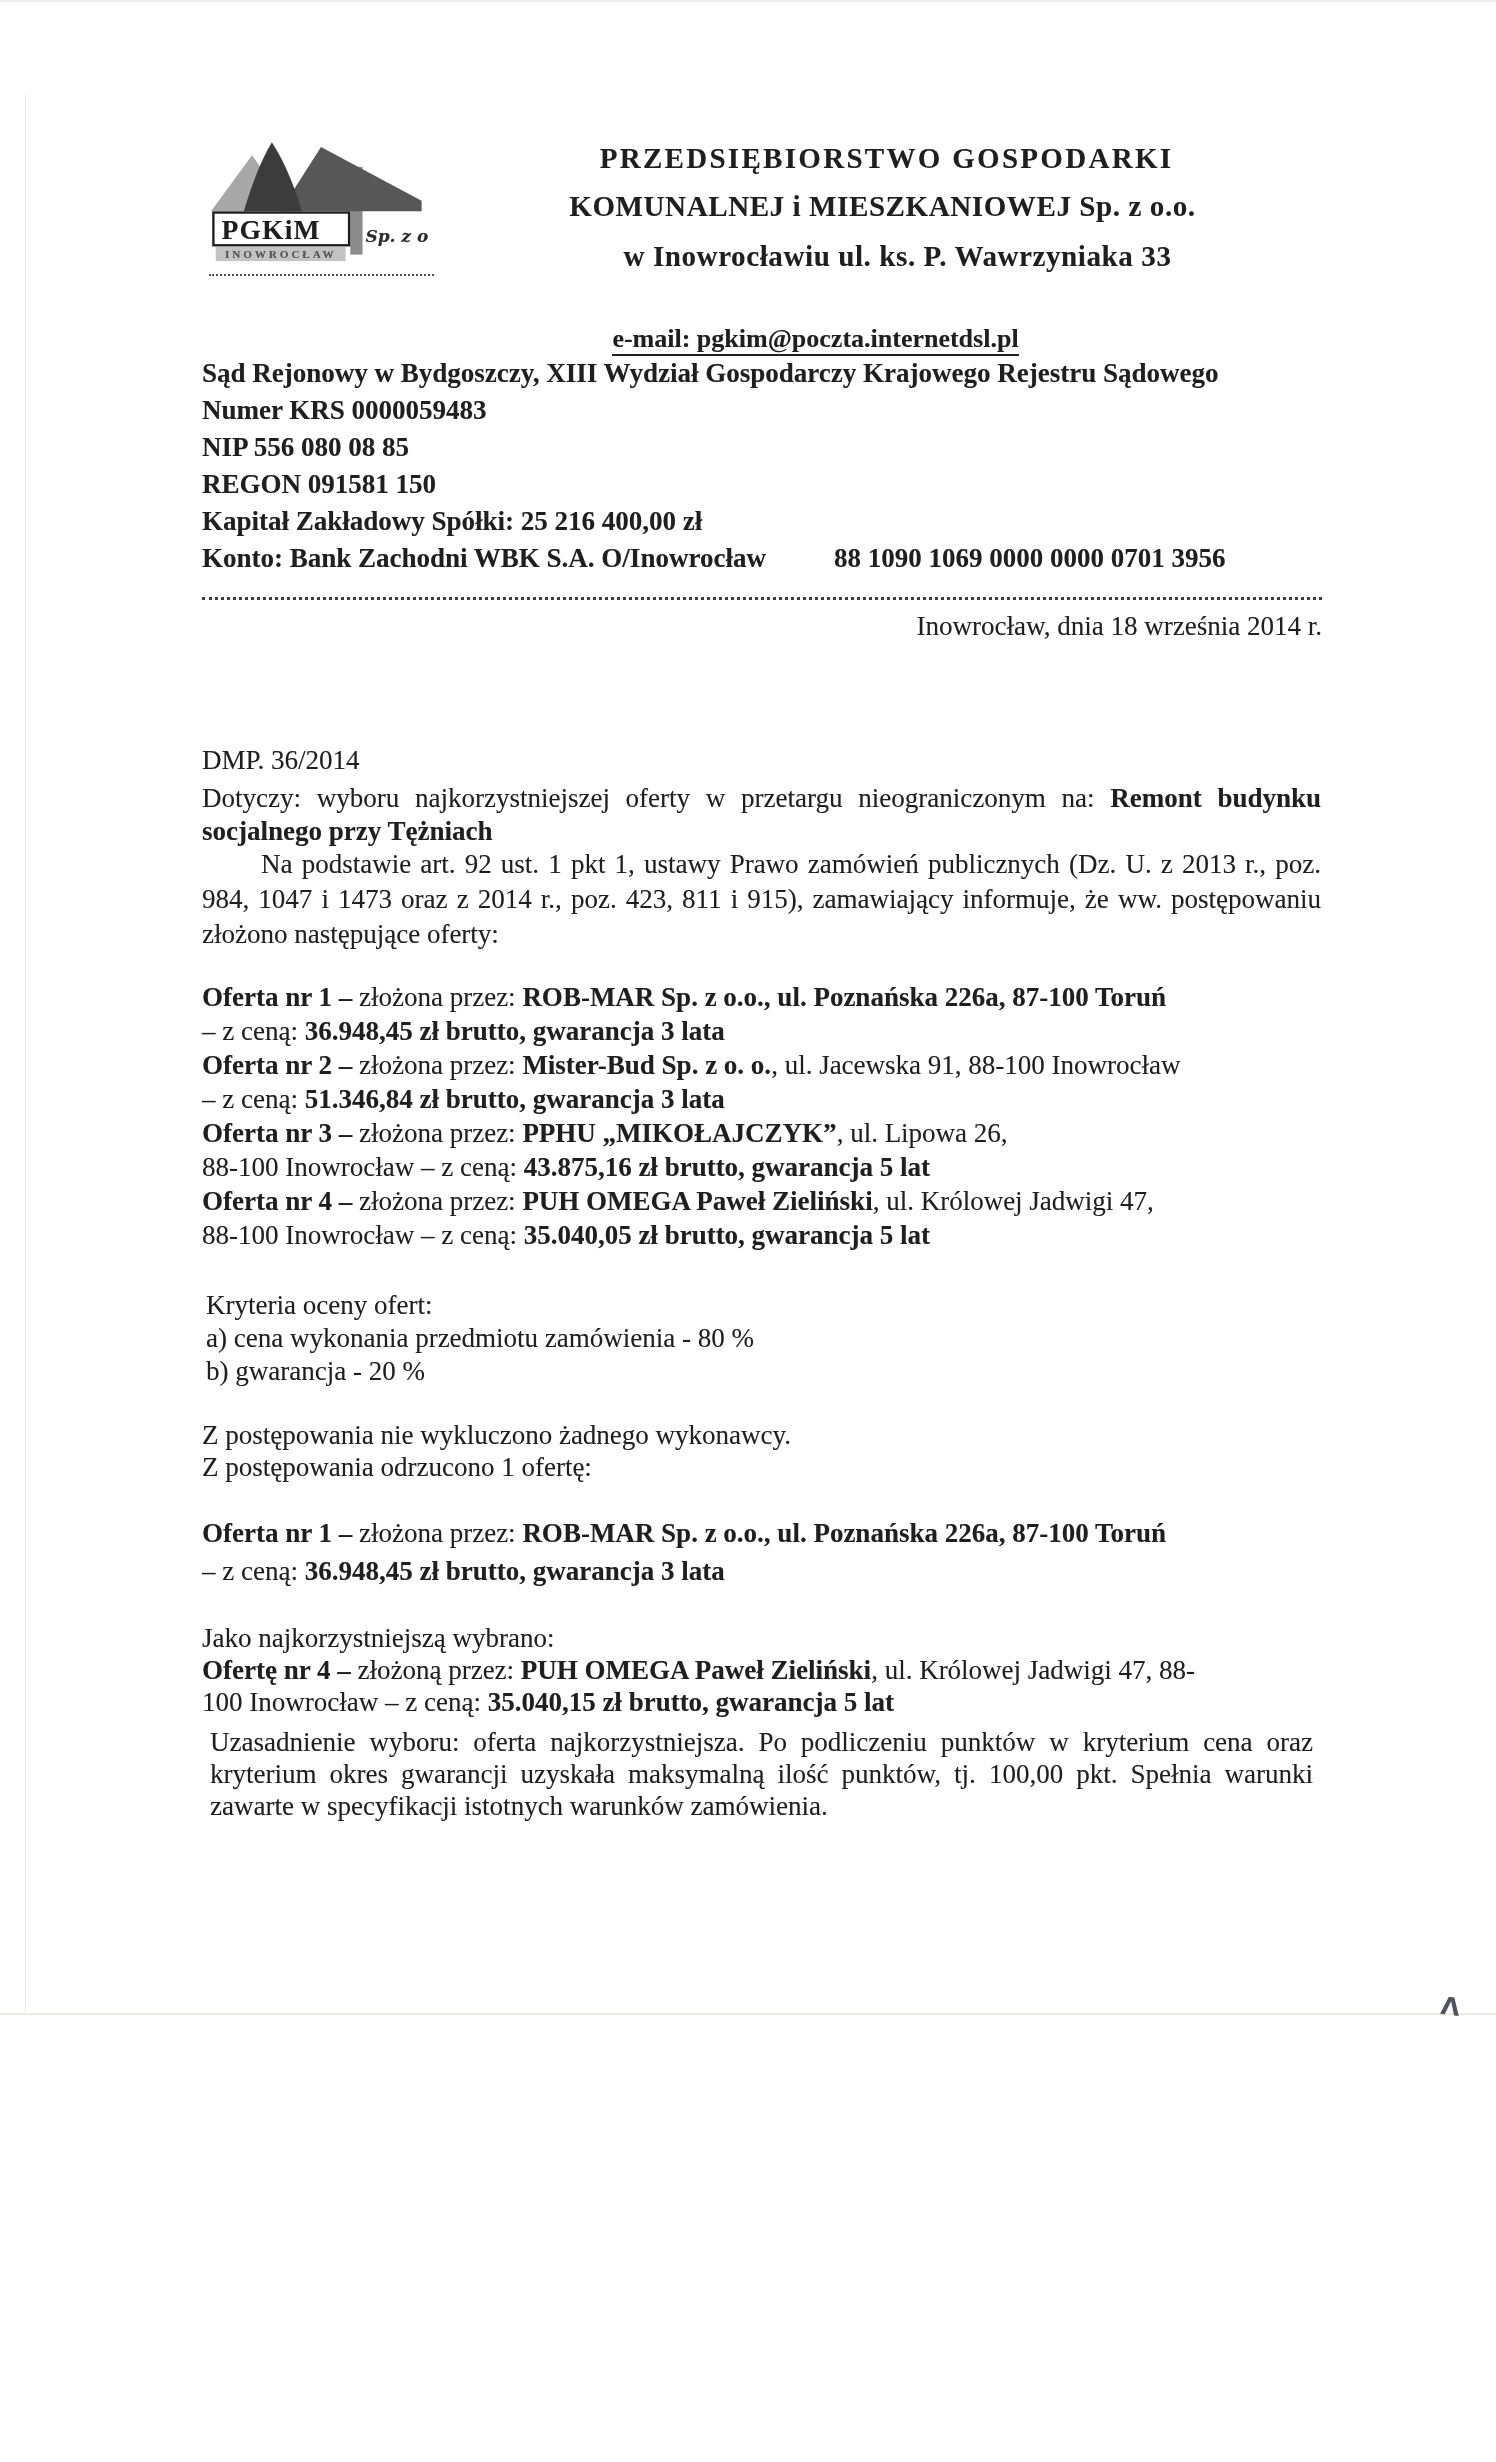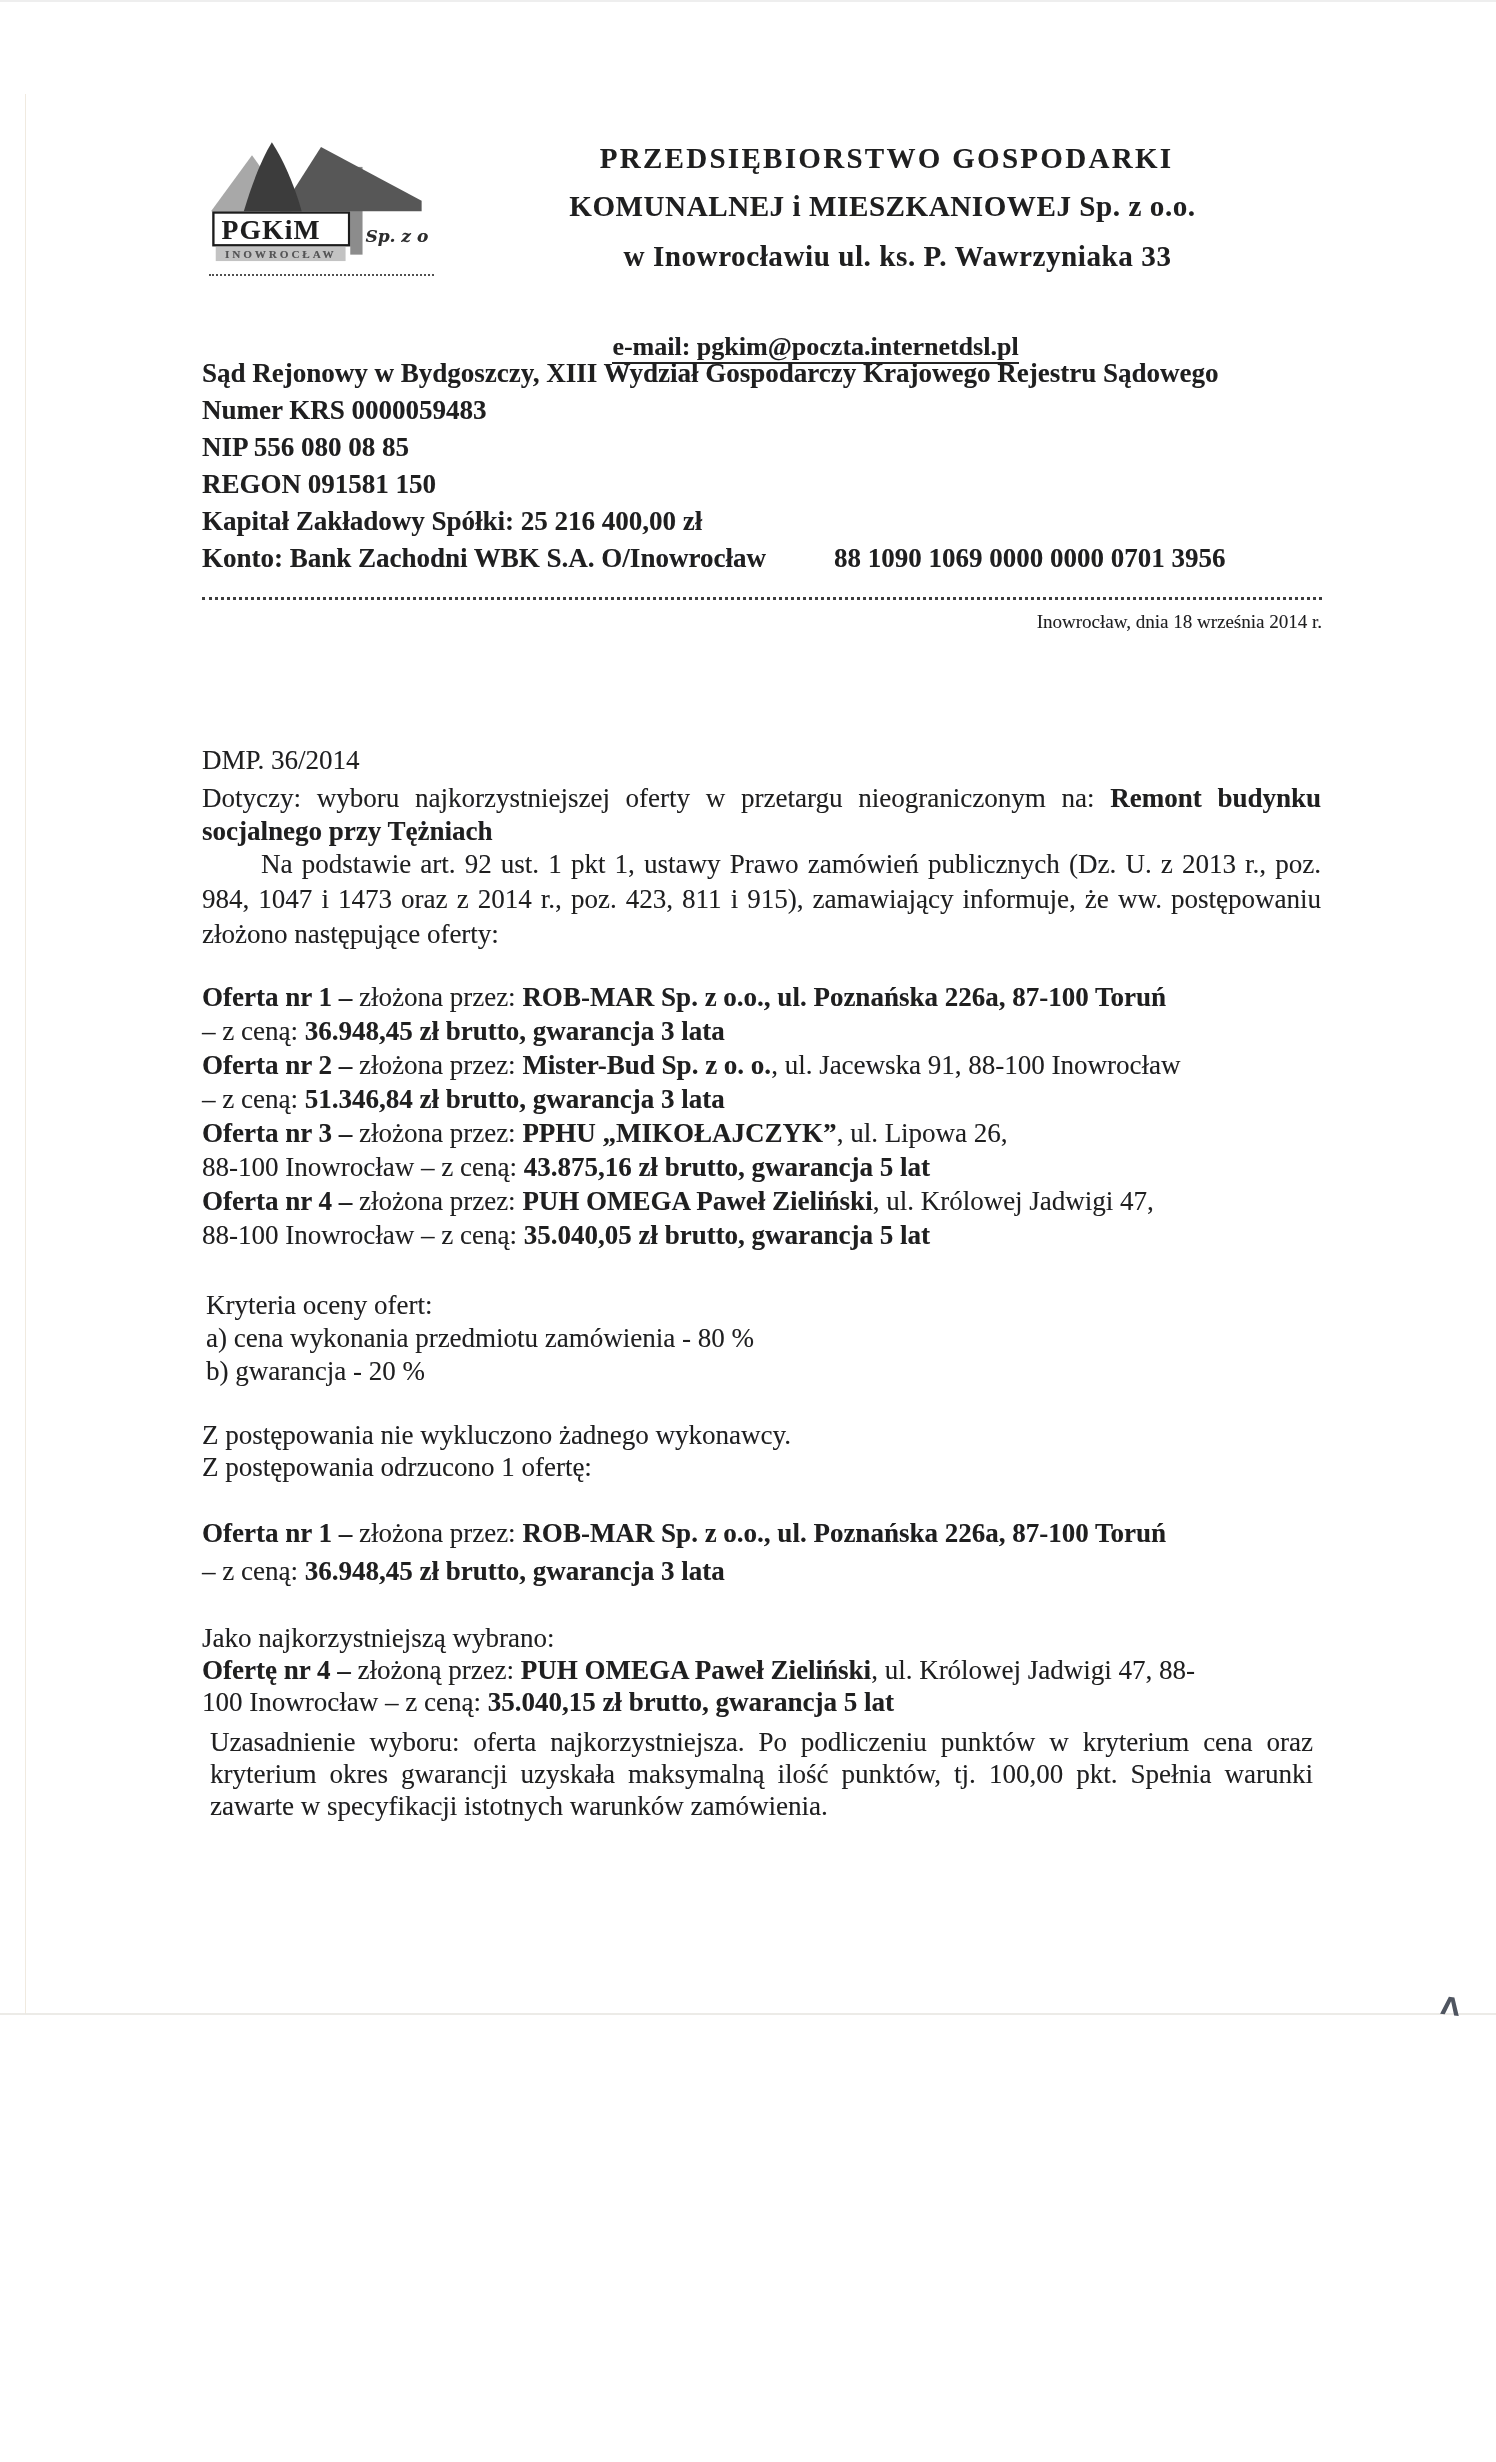--- a/index.html
+++ b/index.html
@@ -23,29 +23,29 @@
   .logo-city{font-family:"Liberation Serif",serif;font-weight:bold;font-size:19px;letter-spacing:5px;fill:#545454;}
   .logo-suffix{font-family:"DejaVu Serif",serif;font-style:italic;font-weight:bold;font-size:29px;fill:#2c2c2c;}
   .logo-underline{left:209px;top:274px;width:225px;height:0;border-top:2.3px dotted #4f4f4f;}
 
   
   .lh-line{text-align:center;font-weight:bold;white-space:nowrap;}
   .name1{left:514px;top:142px;width:745px;font-size:29px;letter-spacing:2.3px;}
   .name2{left:510px;top:190px;width:745px;font-size:29px;letter-spacing:0.6px;}
   .addr {left:525px;top:240px;width:745px;font-size:29px;letter-spacing:0.6px;text-align:center;}
   .phone{left:384px;top:286px;width:745px;font-size:26px;}
-  .email{left:443px;top:324px;width:745px;font-size:26px;margin-top:8px;}
+  .email{left:443px;top:324px;width:745px;font-size:26px;}
   .email .u{border-bottom:2.3px solid #222;padding-bottom:1.2px;}
 
   
   .registry{left:202px;top:355px;width:1149px;font-weight:bold;font-size:27px;line-height:37px;white-space:nowrap;}
   .acct-num{margin-left:68px;}
 
   .dotted-sep{left:202px;top:597px;width:1120px;height:0;border-top:3.5px dotted #3d3d3d;}
-  .date-line{left:202px;top:611px;width:1120px;text-align:right;font-size:19px;}
+  .date-line{left:202px;top:611px;width:1120px;text-align:right;font-size:27px;}
 
   .ref{left:202px;top:745px;font-size:27px;font-weight:normal;}
   .subject{left:202px;top:782px;width:1119px;font-size:27px;line-height:33px;text-align:justify;}
   .legal{left:202px;top:847px;width:1119px;font-size:27px;line-height:35px;text-align:justify;text-indent:59px;}
   .offers{left:202px;top:980px;width:1129px;font-size:27px;line-height:34px;}
   .criteria{left:206px;top:1289px;font-size:27px;line-height:33px;}
   .status{left:202px;top:1419px;font-size:27px;line-height:32px;}
   .rejected{left:202px;top:1514px;width:1129px;font-size:27px;line-height:38px;}
   .winner{left:202px;top:1622px;width:1119px;font-size:27px;line-height:32px;}
   .winner .just{margin:8px;text-align:justify;}

